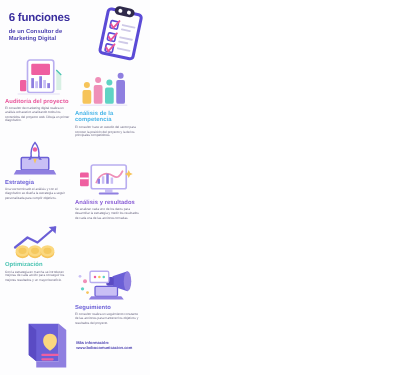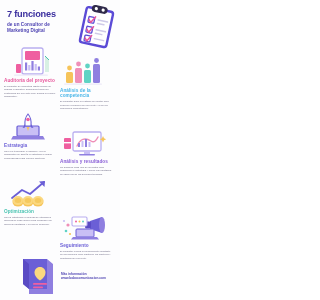--- a/index.html
+++ b/index.html
@@ -52,21 +52,21 @@
   .scroll-ill{position:absolute;left:16px;bottom:3px;width:44px;height:44px;}
 
   svg{display:block;overflow:visible;}
 </style>
 </head>
 <body>
 
 <div class="poster">
 
   <div class="header">
-    <div class="title">7 funciones</div>
+    <div class="title">6 funciones</div>
     <div class="subtitle">de un Consultor de Marketing Digital</div>
   </div>
 
   <div class="clipboard">
     <svg width="44" height="46" viewBox="0 0 44 46">
       <g transform="rotate(12 22 23)">
         <rect x="9" y="5" width="27" height="36" rx="2.5" fill="#ffffff" stroke="#5b4bd6" stroke-width="2.4"></rect>
         <rect x="14" y="1.5" width="16" height="7" rx="3.5" fill="#2f2a4a"></rect>
         <circle cx="18.5" cy="5" r="1.6" fill="#ffffff"></circle>
         <circle cx="25.5" cy="5" r="1.6" fill="#ffffff"></circle>

